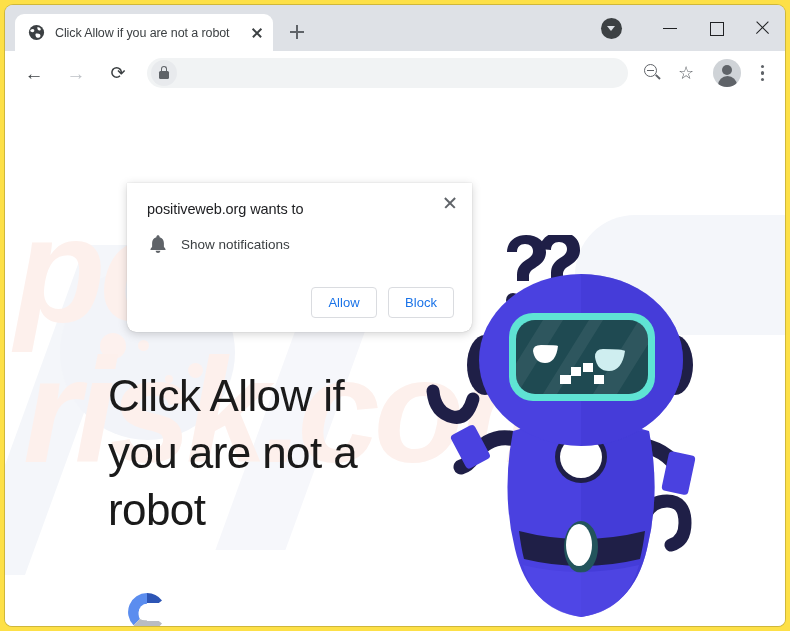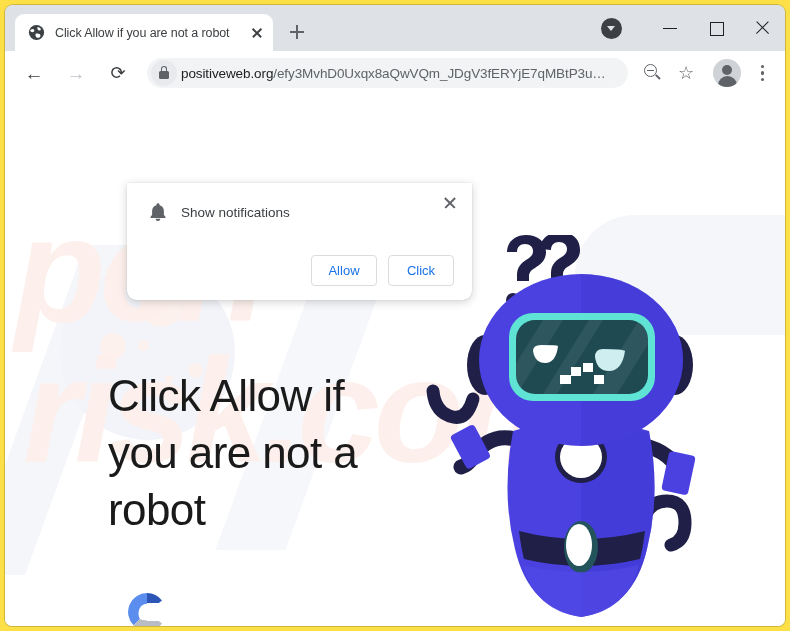--- a/index.html
+++ b/index.html
@@ -477,21 +477,20 @@
       </div>
       <div class="nav-btn" id="nav-reload">
         <span class="arrow-glyph">⟳</span>
       </div>
 
       <div id="omnibox">
         <span id="site-lock">
           <span class="lock-shackle"></span>
           <span class="lock-shape"></span>
         </span>
-        <span id="url-text"><b>positiveweb.org</b><span>/efy3MvhD0Uxqx8aQwVQm_JDgV3fERYjE7qMBtP3u…</span></span>
       </div>
 
       <div class="tool-icon" id="zoom-icon">
         <span class="mag-circle"></span>
           <span class="mag-minus"></span>
           <span class="mag-handle"></span>
       </div>
       <div class="tool-icon" id="bookmark-icon">
         <span class="star">☆</span>
       </div>
@@ -604,30 +603,31 @@
             <path d="M8.5 35.3 A19 19 0 0 0 37 33.5 l-9 -7 A10 10 0 0 1 14.9 28.9 z" fill="#b9bcc2"></path>
             <circle cx="22" cy="22" r="8.2" fill="#ffffff"></circle>
             <rect x="22" y="13" width="18" height="18" fill="#ffffff"></rect>
           </svg>
         </div>
 
       </div>
 
       <div id="perm-bubble">
         <div id="perm-close"></div>
+        <div id="perm-title">positiveweb.org wants to</div>
         <div id="perm-row">
           <span id="bell-icon">
             <svg viewBox="0 0 22 22" width="22" height="22">
               <path d="M11 2.2 c-0.9 0-1.6 0.7-1.6 1.6 l0 0.5 c-2.6 0.7-4.3 3-4.3 5.8 l0 3.6 l-1.6 2.2 l0 1 l15 0 l0-1 l-1.6-2.2 l0-3.6 c0-2.8-1.7-5.1-4.3-5.8 l0-0.5 c0-0.9-0.7-1.6-1.6-1.6 z" fill="#5f6368"></path>
               <path d="M8.7 17.8 c0 1.3 1 2.3 2.3 2.3 c1.3 0 2.3-1 2.3-2.3 z" fill="#5f6368"></path>
             </svg>
           </span>
           <span id="perm-option">Show notifications</span>
         </div>
         <div id="perm-actions">
           <button class="perm-btn">Allow</button>
-          <button class="perm-btn">Click</button>
+          <button class="perm-btn">Block</button>
         </div>
       </div>
 
     </div>
   </div>
 </div>
 
 </body></html>

